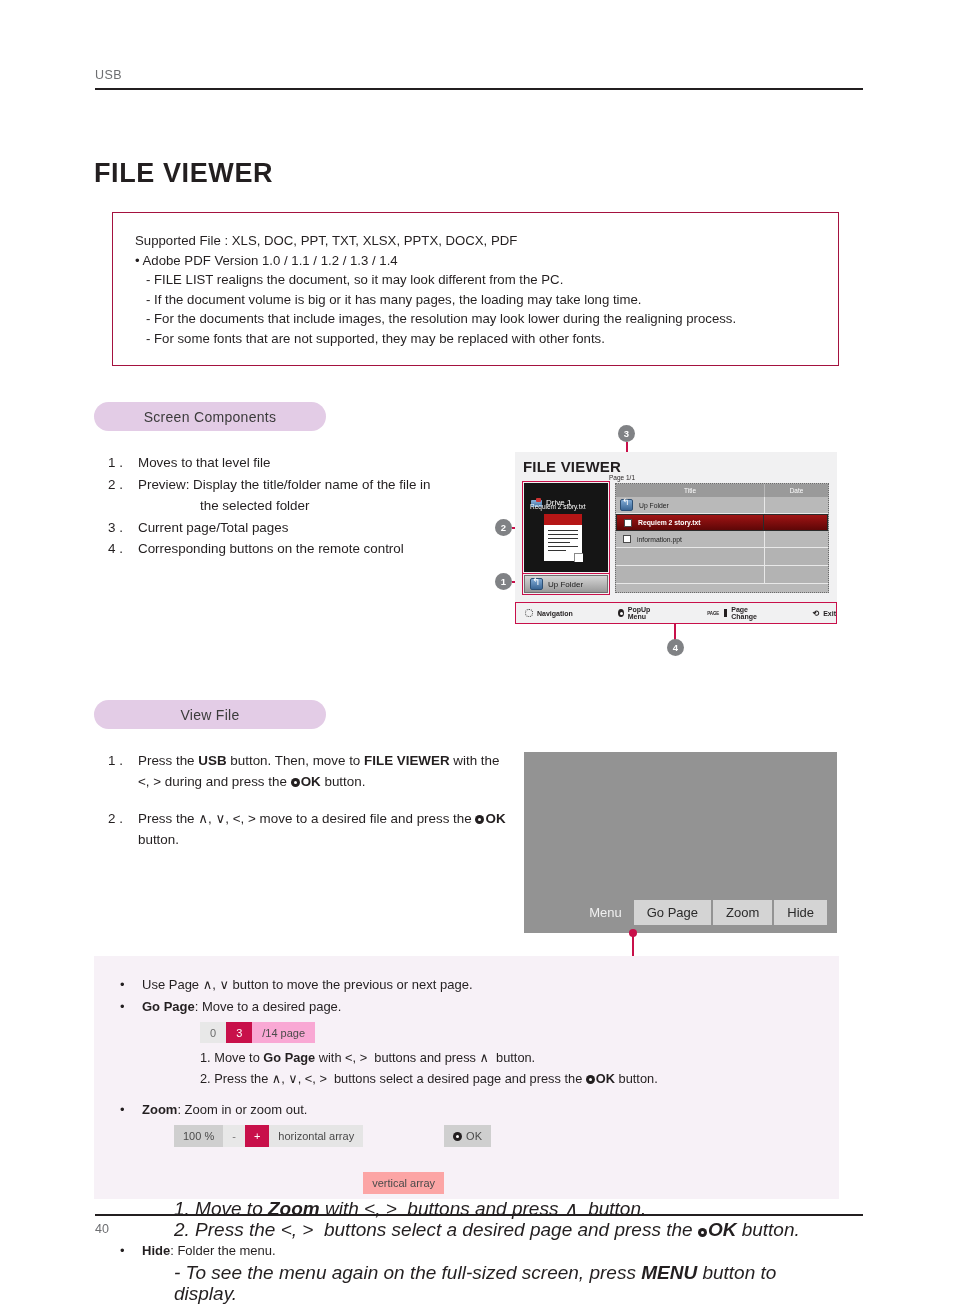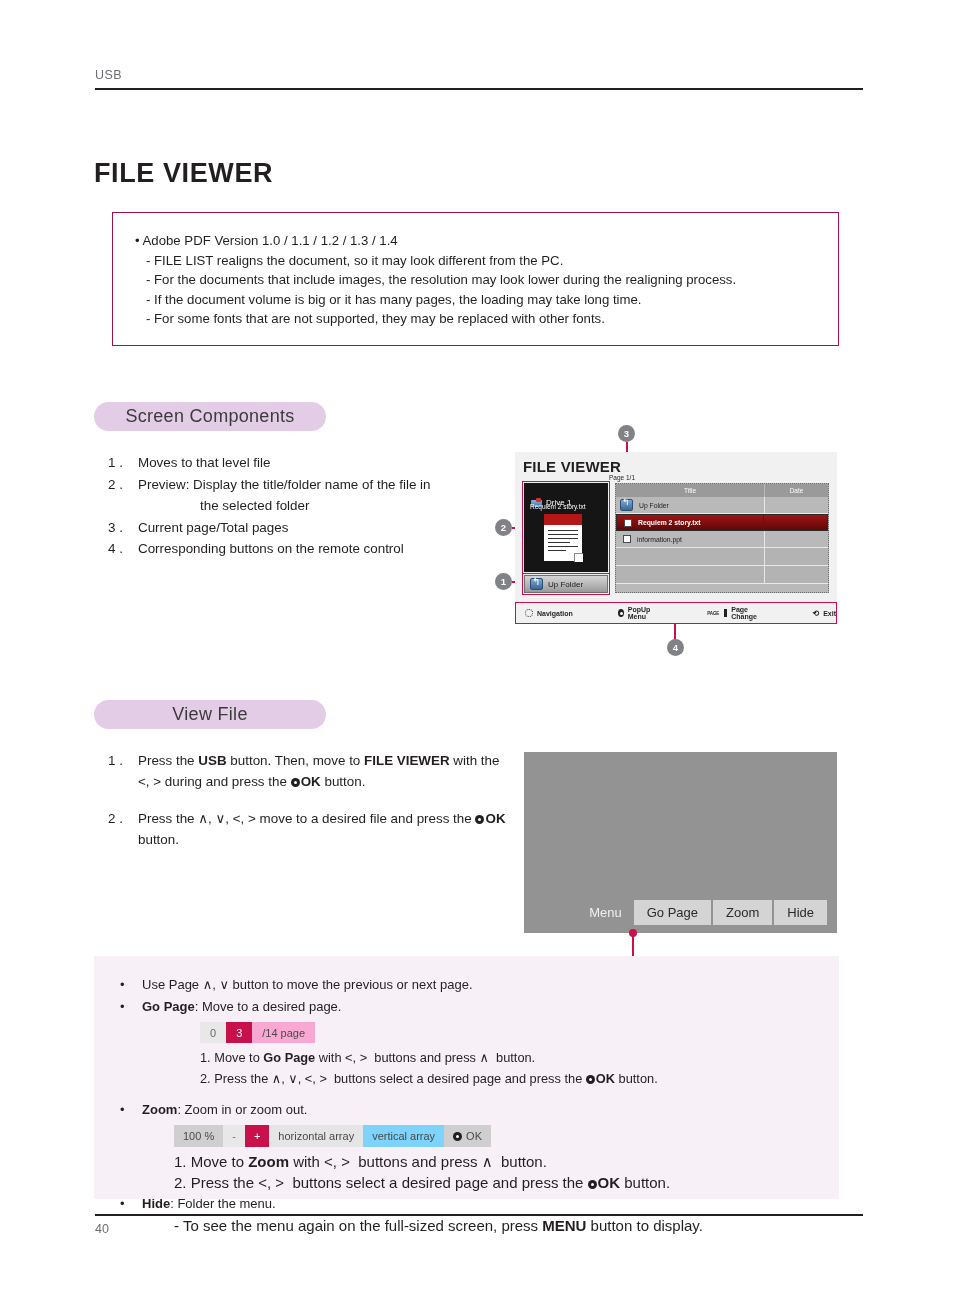--- a/index.html
+++ b/index.html
@@ -32,21 +32,21 @@
     padding: 18px 22px 16px 22px;
   }
   .spec-line { font-size: 13.2px; line-height: 19.6px; color: #231f20; white-space: pre; }
   .spec-line.sub { padding-left: 11px; }
 
   
   .pill {
     position: absolute; height: 29px; width: 232px;
     background: #e3cce6; border-radius: 15px;
     display: flex; align-items: center; justify-content: center;
-    font-size: 18px; color: #3b3b3b; letter-spacing: .3px;
+    font-size: 14px; color: #3b3b3b; letter-spacing: .3px;
   }
   #pill-screen { left: 94px; top: 402px; }
   #pill-view   { left: 94px; top: 700px; }
 
   
   .numlist { position: absolute; left: 108px; top: 452px; width: 390px; }
   .numrow { display: flex; font-size: 13.4px; line-height: 21.5px; color: #231f20; }
   .numrow .n { width: 30px; flex: 0 0 30px; }
   .numrow .t { flex: 1; }
   .numrow .t .indent { display: block; padding-left: 62px; }
@@ -204,61 +204,62 @@
   
   .notes {
     position: absolute; left: 94px; top: 956px; width: 745px; height: 243px;
     background: #f7f1f7;
     padding: 18px 20px;
   }
   .note-row { display: flex; font-size: 13px; line-height: 22px; color: #231f20; }
   .note-row .bullet { width: 28px; flex: 0 0 28px; padding-left: 6px; }
   .note-row .body { flex: 1; }
   .sub-line { padding-left: 86px; font-size: 12.8px; line-height: 21px; }
-  .sub-line2 { padding-left: 60px; font-size: 15px; line-height: 21px; }
+  .sub-line2 { padding-left: 60px; font-size: 19px; line-height: 21px; font-style: italic; }
 
   .stepper { display: flex; margin: 4px 0 4px 86px; width: max-content; }
   .stepper div {
     font-size: 11px; display: flex; align-items: center; justify-content: center;
     height: 21px; padding: 0 10px; background: #d9d9d9; color: #4a4a4a;
   }
   .stepper .hot { background: #c8104a; color: #ffffff; }
   .stepper .muted { background: #e8e8e8; color: #6b6b6b; }
   .stepper .sep { background: #f9a8d4; }
 
   .zoomer { display: flex; margin: 4px 0 4px 60px; width: max-content; align-items: stretch; }
   .zoomer div {
     font-size: 11px; display: flex; align-items: center; justify-content: center;
     height: 22px; padding: 0 9px; color: #4a4a4a;
   }
   .zoomer .c-pct { background: #cfcfcf; }
   .zoomer .c-minus { background: #e8e8e8; color:#777; }
   .zoomer .c-plus { background: #c8104a; color: #fff; }
   .zoomer .c-ha { background: #e5e5e5; }
-  .zoomer .c-va { background: #7dd3fc; }
+  .zoomer .c-va { background: #fca5a5; margin-top: 47px; }
   .zoomer .c-ok { background: #cfcfcf; gap:3px; }
 
   
   .foot-rule { position: absolute; left: 95px; top: 1214px; width: 768px; height: 1.6px; background: #231f20; }
   .foot-num { position: absolute; left: 95px; top: 1222px; font-size: 12.5px; color: #6d6e71; }
 </style>
 </head>
 <body>
 
 <div class="page">
 
   <div class="hdr-label">USB</div>
   <div class="hdr-rule"></div>
   <div class="page-title">FILE VIEWER</div>
 
   <div class="spec-box">
+    <div class="spec-line">Supported File : XLS, DOC, PPT, TXT, XLSX, PPTX, DOCX, PDF</div>
     <div class="spec-line">• Adobe PDF Version 1.0 / 1.1 / 1.2 / 1.3 / 1.4</div>
     <div class="spec-line sub">- FILE LIST realigns the document, so it may look different from the PC.</div>
+    <div class="spec-line sub">- If the document volume is big or it has many pages, the loading may take long time.</div>
     <div class="spec-line sub">- For the documents that include images, the resolution may look lower during the realigning process.</div>
-    <div class="spec-line sub">- If the document volume is big or it has many pages, the loading may take long time.</div>
     <div class="spec-line sub">- For some fonts that are not supported, they may be replaced with other fonts.</div>
   </div>
 
   <div class="pill" id="pill-screen">Screen Components</div>
 
   <div class="numlist">
     <div class="numrow">
       <span class="n">1 .</span>
       <span class="t">Moves to that level file</span>
     </div>

